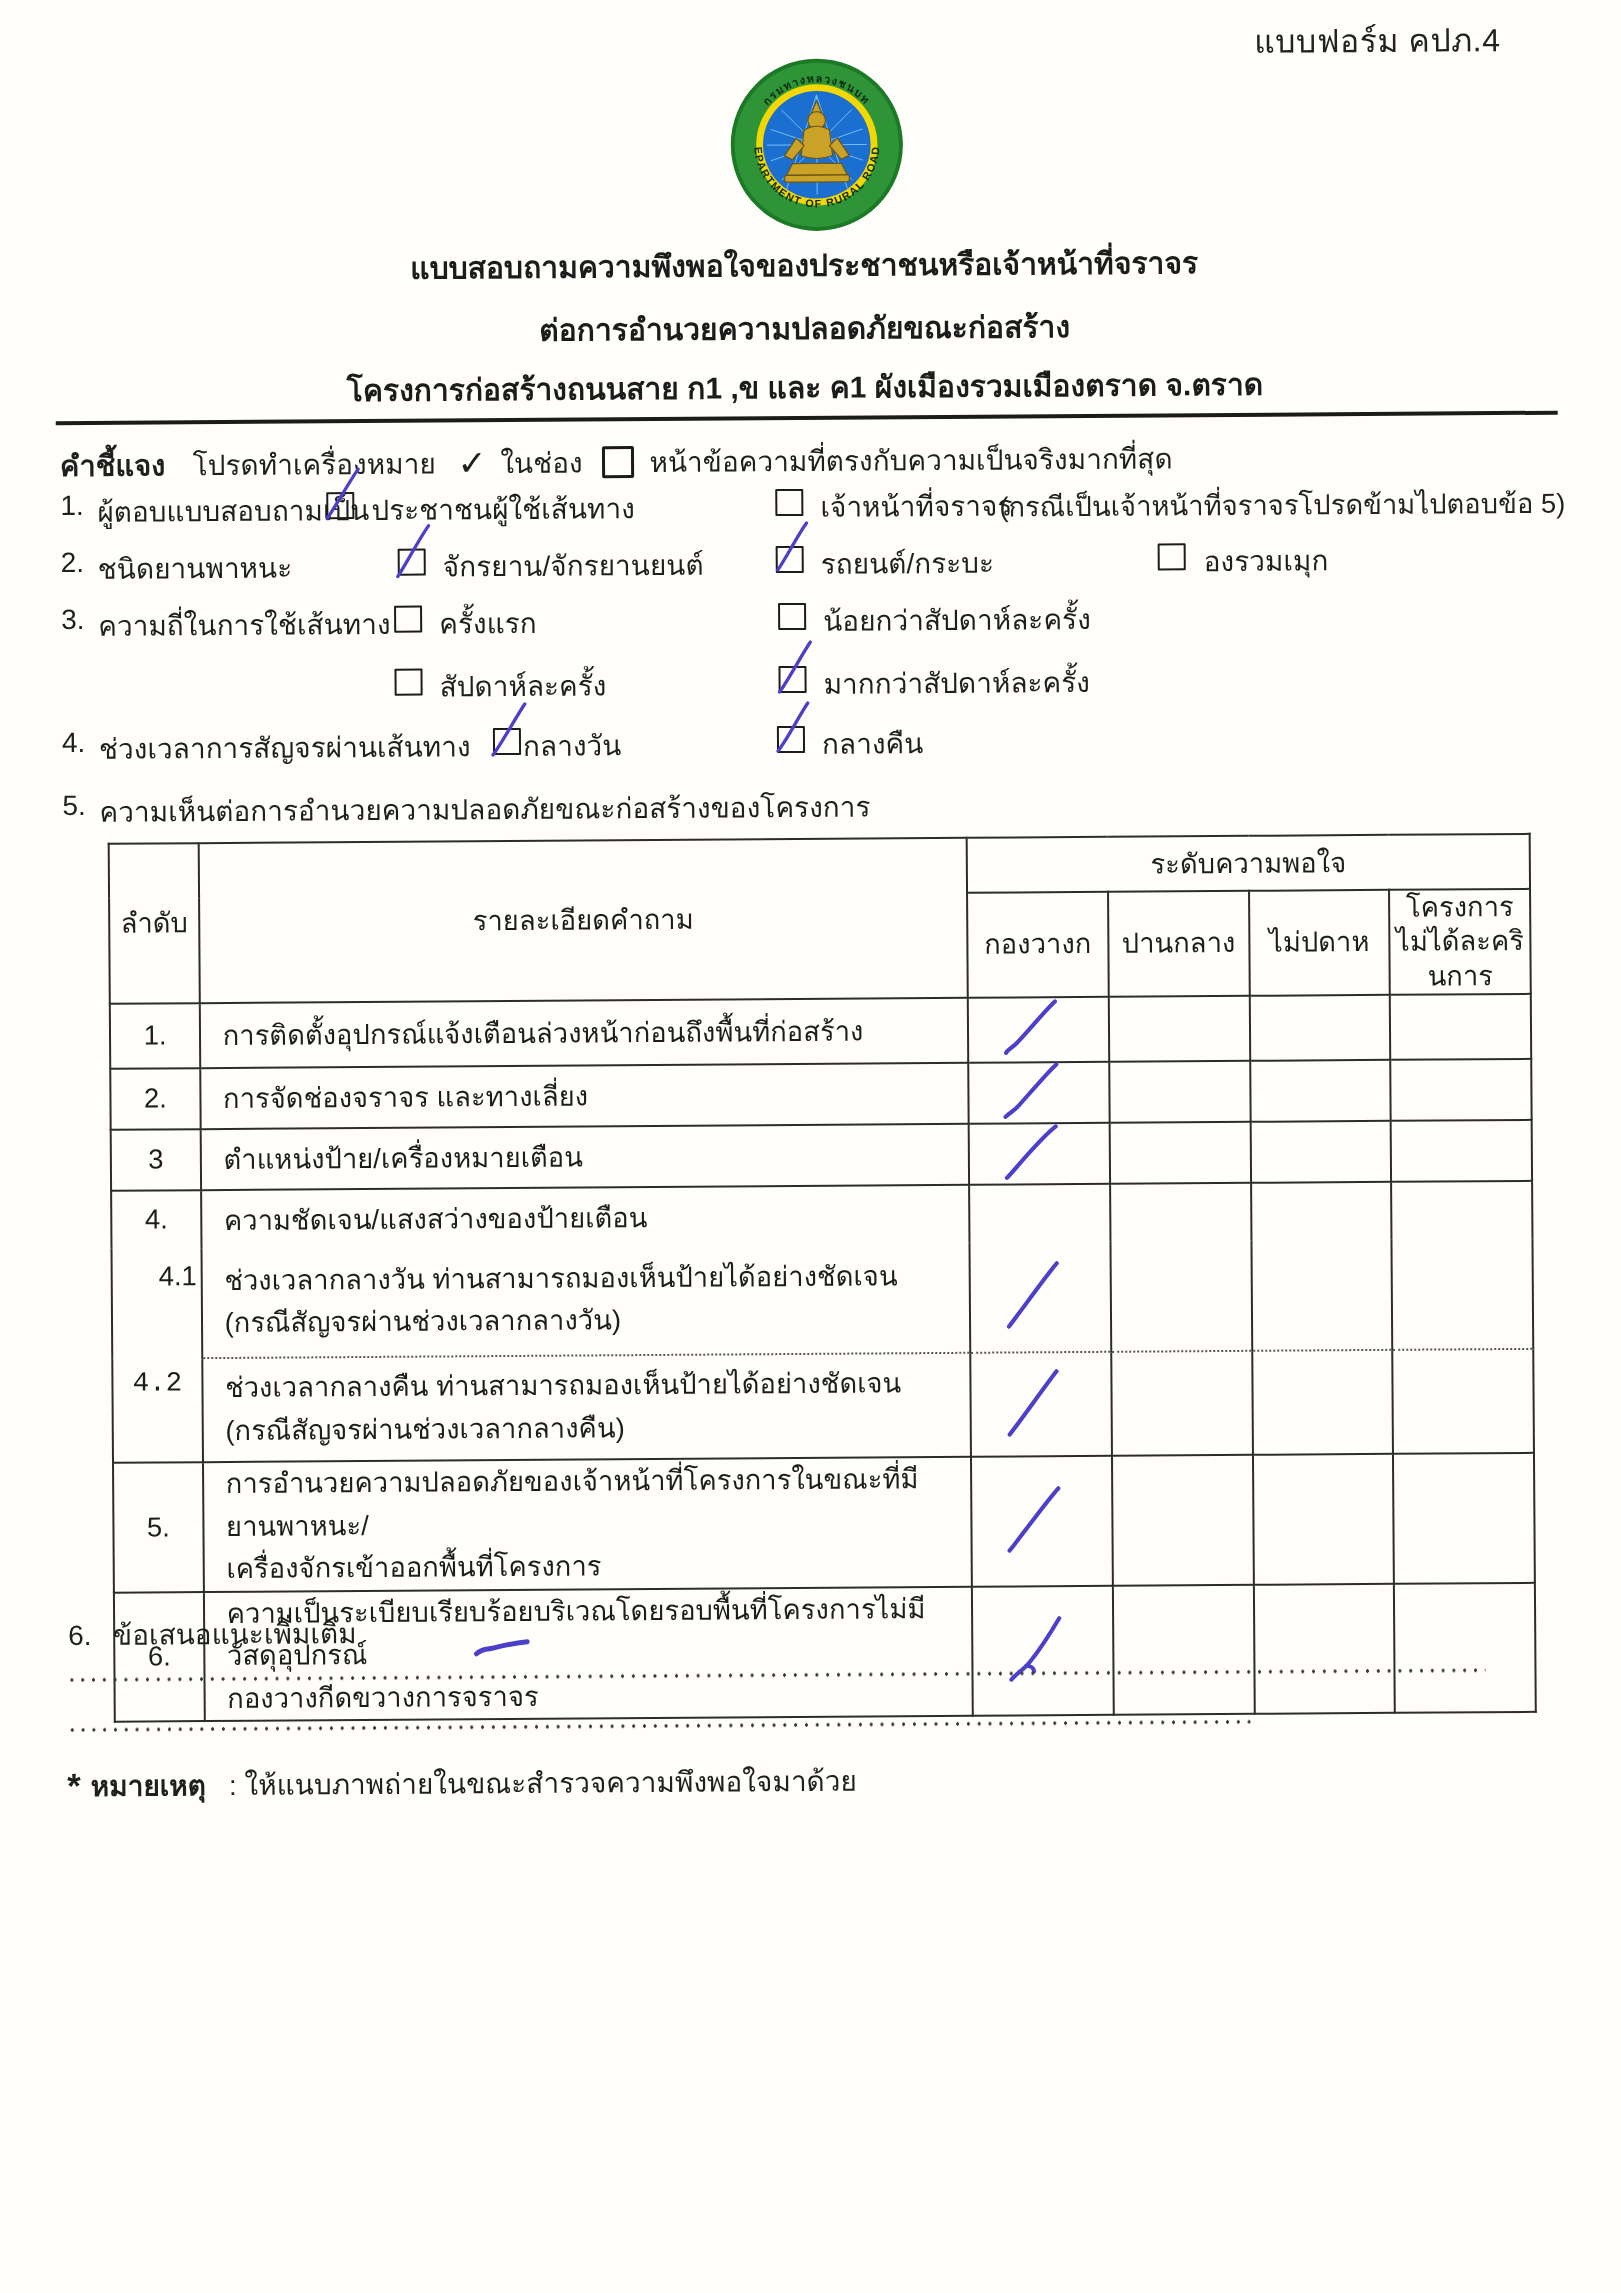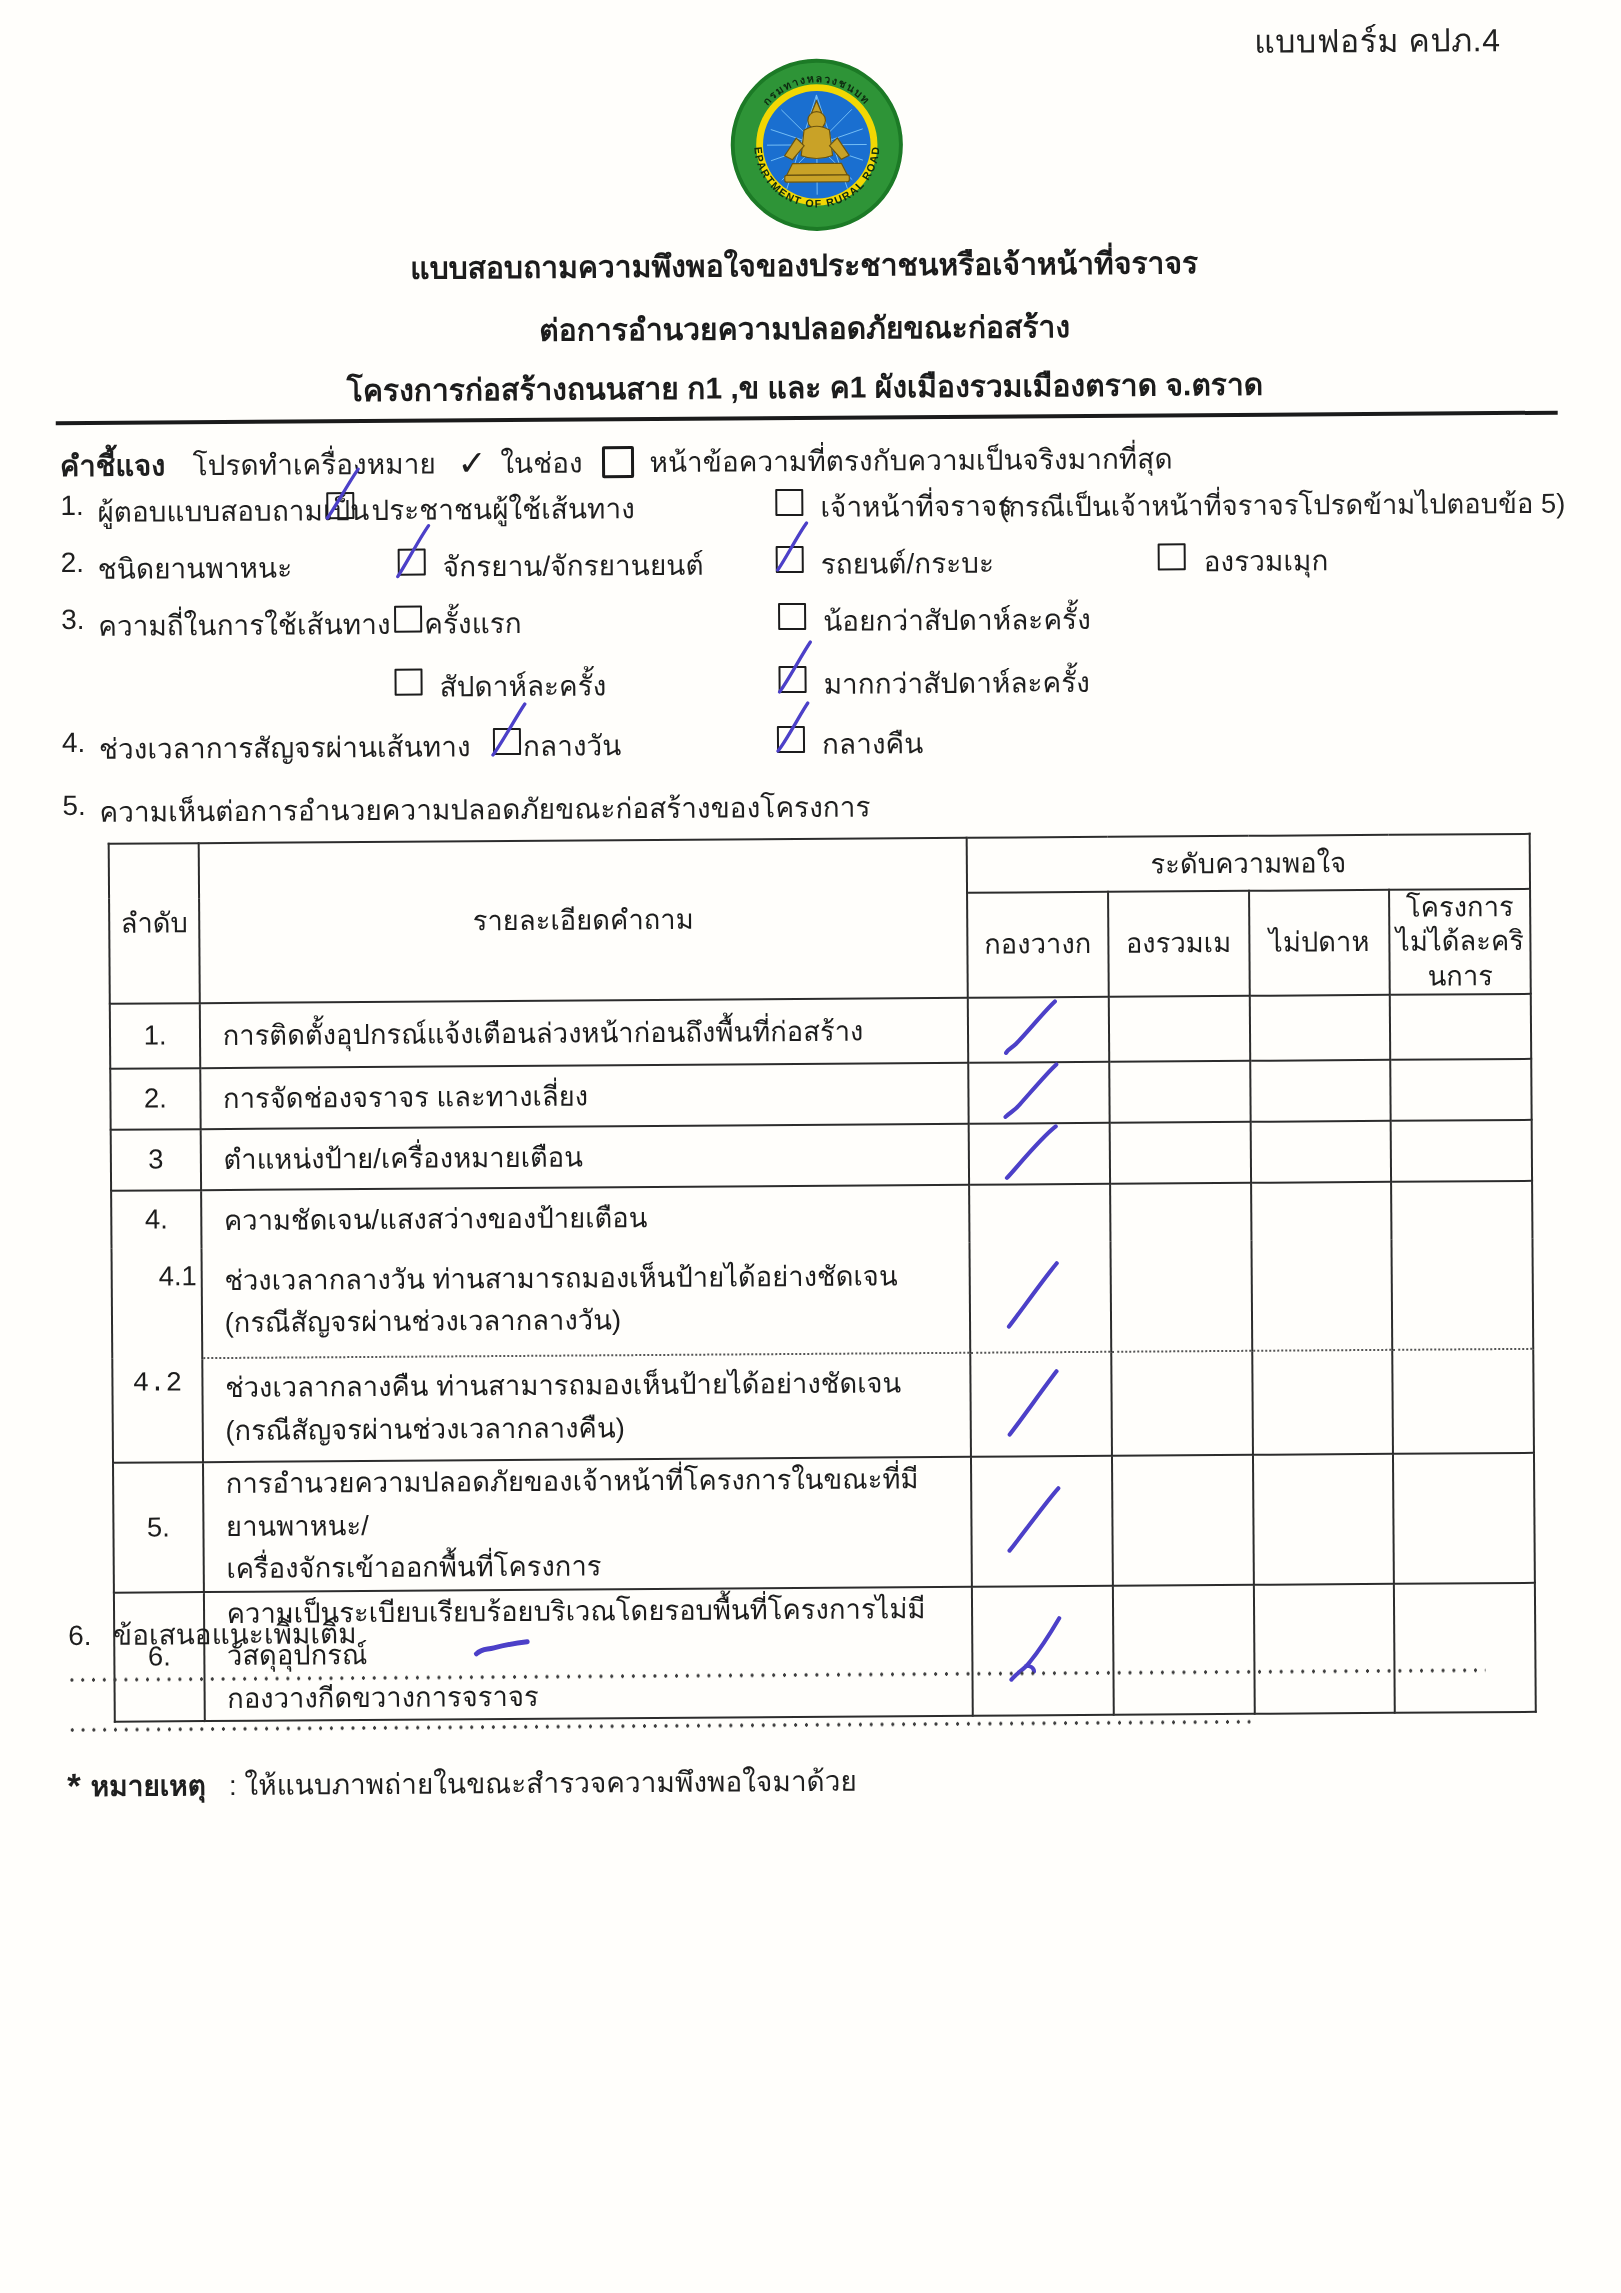--- a/index.html
+++ b/index.html
@@ -189,21 +189,21 @@
     </span>
     <span class="optlabel" style="left:825px;">รถยนต์/กระบะ</span>
     <span class="cb" style="left:1162px;"></span>
     <span class="optlabel" style="left:1208px;">องรวมเมุก</span>
   </div>
 
   <div class="qrow" style="top:604px;">
     <span class="qnum">3.</span>
     <span class="qlabel" style="left:102px;">ความถี่ในการใช้เส้นทาง</span>
     <span class="cb" style="left:398px;"></span>
-    <span class="optlabel" style="left:428px;">ครั้งแรก</span>
+    <span class="optlabel" style="left:443px;">ครั้งแรก</span>
     <span class="cb" style="left:782px;"></span>
     <span class="optlabel" style="left:827px;">น้อยกว่าสัปดาห์ละครั้ง</span>
   </div>
 
   <div class="qrow" style="top:667px;">
     <span class="cb" style="left:398px;"></span>
     <span class="optlabel" style="left:443px;">สัปดาห์ละครั้ง</span>
     <span class="cb" style="left:782px;">
       <svg class="tick" width="39" height="57" viewBox="0 0 40 58">
             <path d="M5 54 C13 44 28 16 37 3"></path>
@@ -237,21 +237,21 @@
   <div class="tblwrap">
   <table class="survey">
     <tbody>
             <tr>
       <td class="c-order" rowspan="2">ลำดับ</td>
       <td class="c-detail" rowspan="2" style="text-align:center;padding:0;">รายละเอียดคำถาม</td>
       <td class="hgroup" colspan="4">ระดับความพอใจ</td>
     </tr>
     <tr>
       <td class="hsub c-l1">กองวางก</td>
-      <td class="hsub c-l2">องรวมเม</td>
+      <td class="hsub c-l2">ปานกลาง</td>
       <td class="hsub c-l3">ไม่ปดาห</td>
       <td class="hsub c-l4">โครงการ
 ไม่ได้ละครินการ</td>
     </tr>
 
     <tr class="r-first">
       <td class="c-order">1.</td>
       <td class="c-detail">การติดตั้งอุปกรณ์แจ้งเตือนล่วงหน้าก่อนถึงพื้นที่ก่อสร้าง</td>
       <td class="ratecell c-l1">
         <svg class="bigtick" width="61" height="59" viewBox="0 0 62 60">

